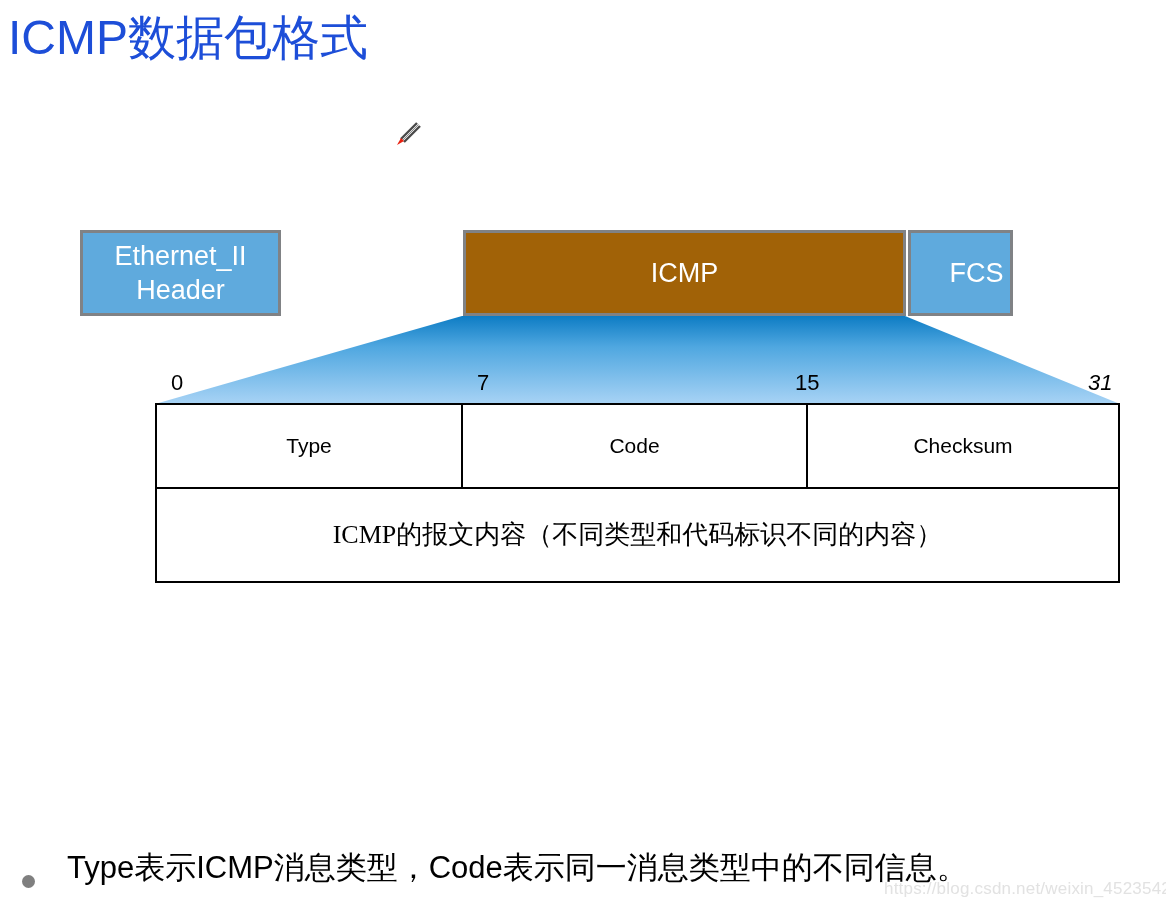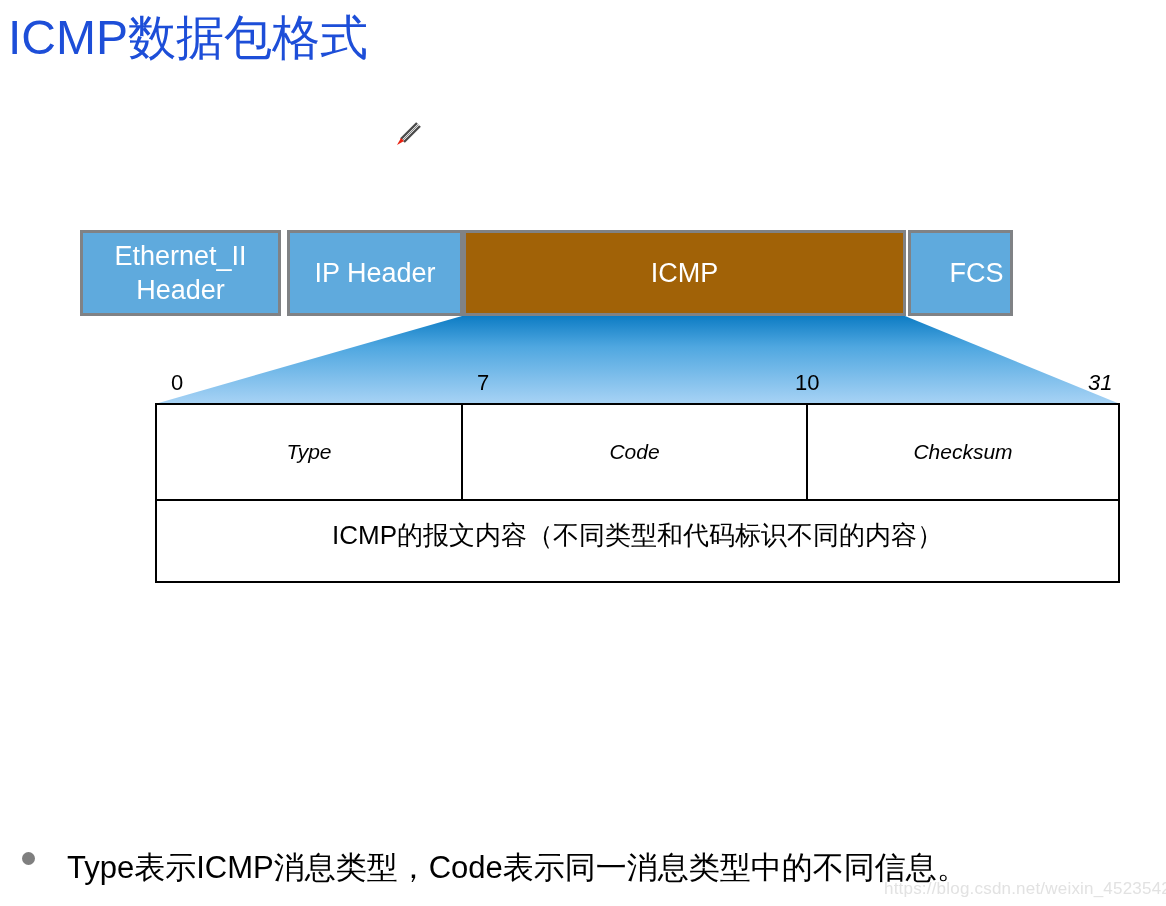--- a/index.html
+++ b/index.html
@@ -96,25 +96,24 @@
     top: 403px;
     width: 965px;
     height: 180px;
     box-sizing: border-box;
     border: 2px solid #000000;
     background: #ffffff;
   }
   #table-row-fields {
     position: absolute;
     left: 0; top: 0; right: 0;
-    height: 96px;
+    height: 84px;
     display: flex;
     box-sizing: border-box;
     border-bottom: 2px solid #000000;
-    font-style: italic;
   }
   .field-cell {
     box-sizing: border-box;
     display: flex;
     align-items: center;
     justify-content: center;
     font-size: 21px;
     color: #000000;
     height: 100%;
   }
@@ -124,36 +123,37 @@
 
   #table-row-payload {
     position: absolute;
     left: 0;
     top: 84px;
     right: 0;
     bottom: 0;
     display: flex;
     align-items: center;
     justify-content: center;
+    font-family: Liberation Serif, serif;
   }
   #cell-payload {
     font-size: 26px;
     line-height: 34px;
     color: #000000;
     text-align: center;
   }
 
   
   #bullet-row {
     position: absolute;
     left: 22px;
     top: 848px;
     width: 1120px;
     display: flex;
-    align-items: flex-start;
+    align-items: flex-end;
   }
   #bullet-marker {
     width: 13px;
     height: 13px;
     border-radius: 50%;
     background: #7F7F7F;
     flex: 0 0 auto;
     margin-right: 32px;
     margin-top: 4px;
   }
@@ -189,23 +189,20 @@
     <polygon points="5,27 12,23 9,20" fill="#E8200F"></polygon>
   </svg>
 </div>
 
 <div id="frame-strip">
   <div class="frame-box light" id="box-ethernet">
     <div>
       <div>Ethernet_II</div>
       <div>Header</div>
     </div>
-  </div>
-  <div class="frame-box light" id="box-ipheader">
-    <span>IP Header</span>
   </div>
   <div class="frame-box dark" id="box-icmp">
     <span>ICMP</span>
   </div>
   <div class="frame-box light" id="box-fcs">
     <span>FCS</span>
   </div>
 </div>
 
 <div id="funnel">
@@ -216,21 +213,21 @@
         <stop offset="35%" stop-color="#4FA7E0"></stop>
         <stop offset="100%" stop-color="#A8D3F5"></stop>
       </linearGradient>
     </defs>
     <polygon points="307,0 750,0 965,88 0,88" fill="url(#funnelGrad)"></polygon>
   </svg>
 </div>
 
 <div class="bit-label" id="bit-0">0</div>
 <div class="bit-label" id="bit-7">7</div>
-<div class="bit-label" id="bit-15">10</div>
+<div class="bit-label" id="bit-15">15</div>
 <div class="bit-label" id="bit-31">31</div>
 
 <div id="packet-table">
   <div id="table-row-fields">
     <div class="field-cell" id="cell-type">Type</div>
     <div class="field-cell" id="cell-code">Code</div>
     <div class="field-cell" id="cell-checksum">Checksum</div>
   </div>
   <div id="table-row-payload">
     <div id="cell-payload">ICMP的报文内容（不同类型和代码标识不同的内容）</div>

